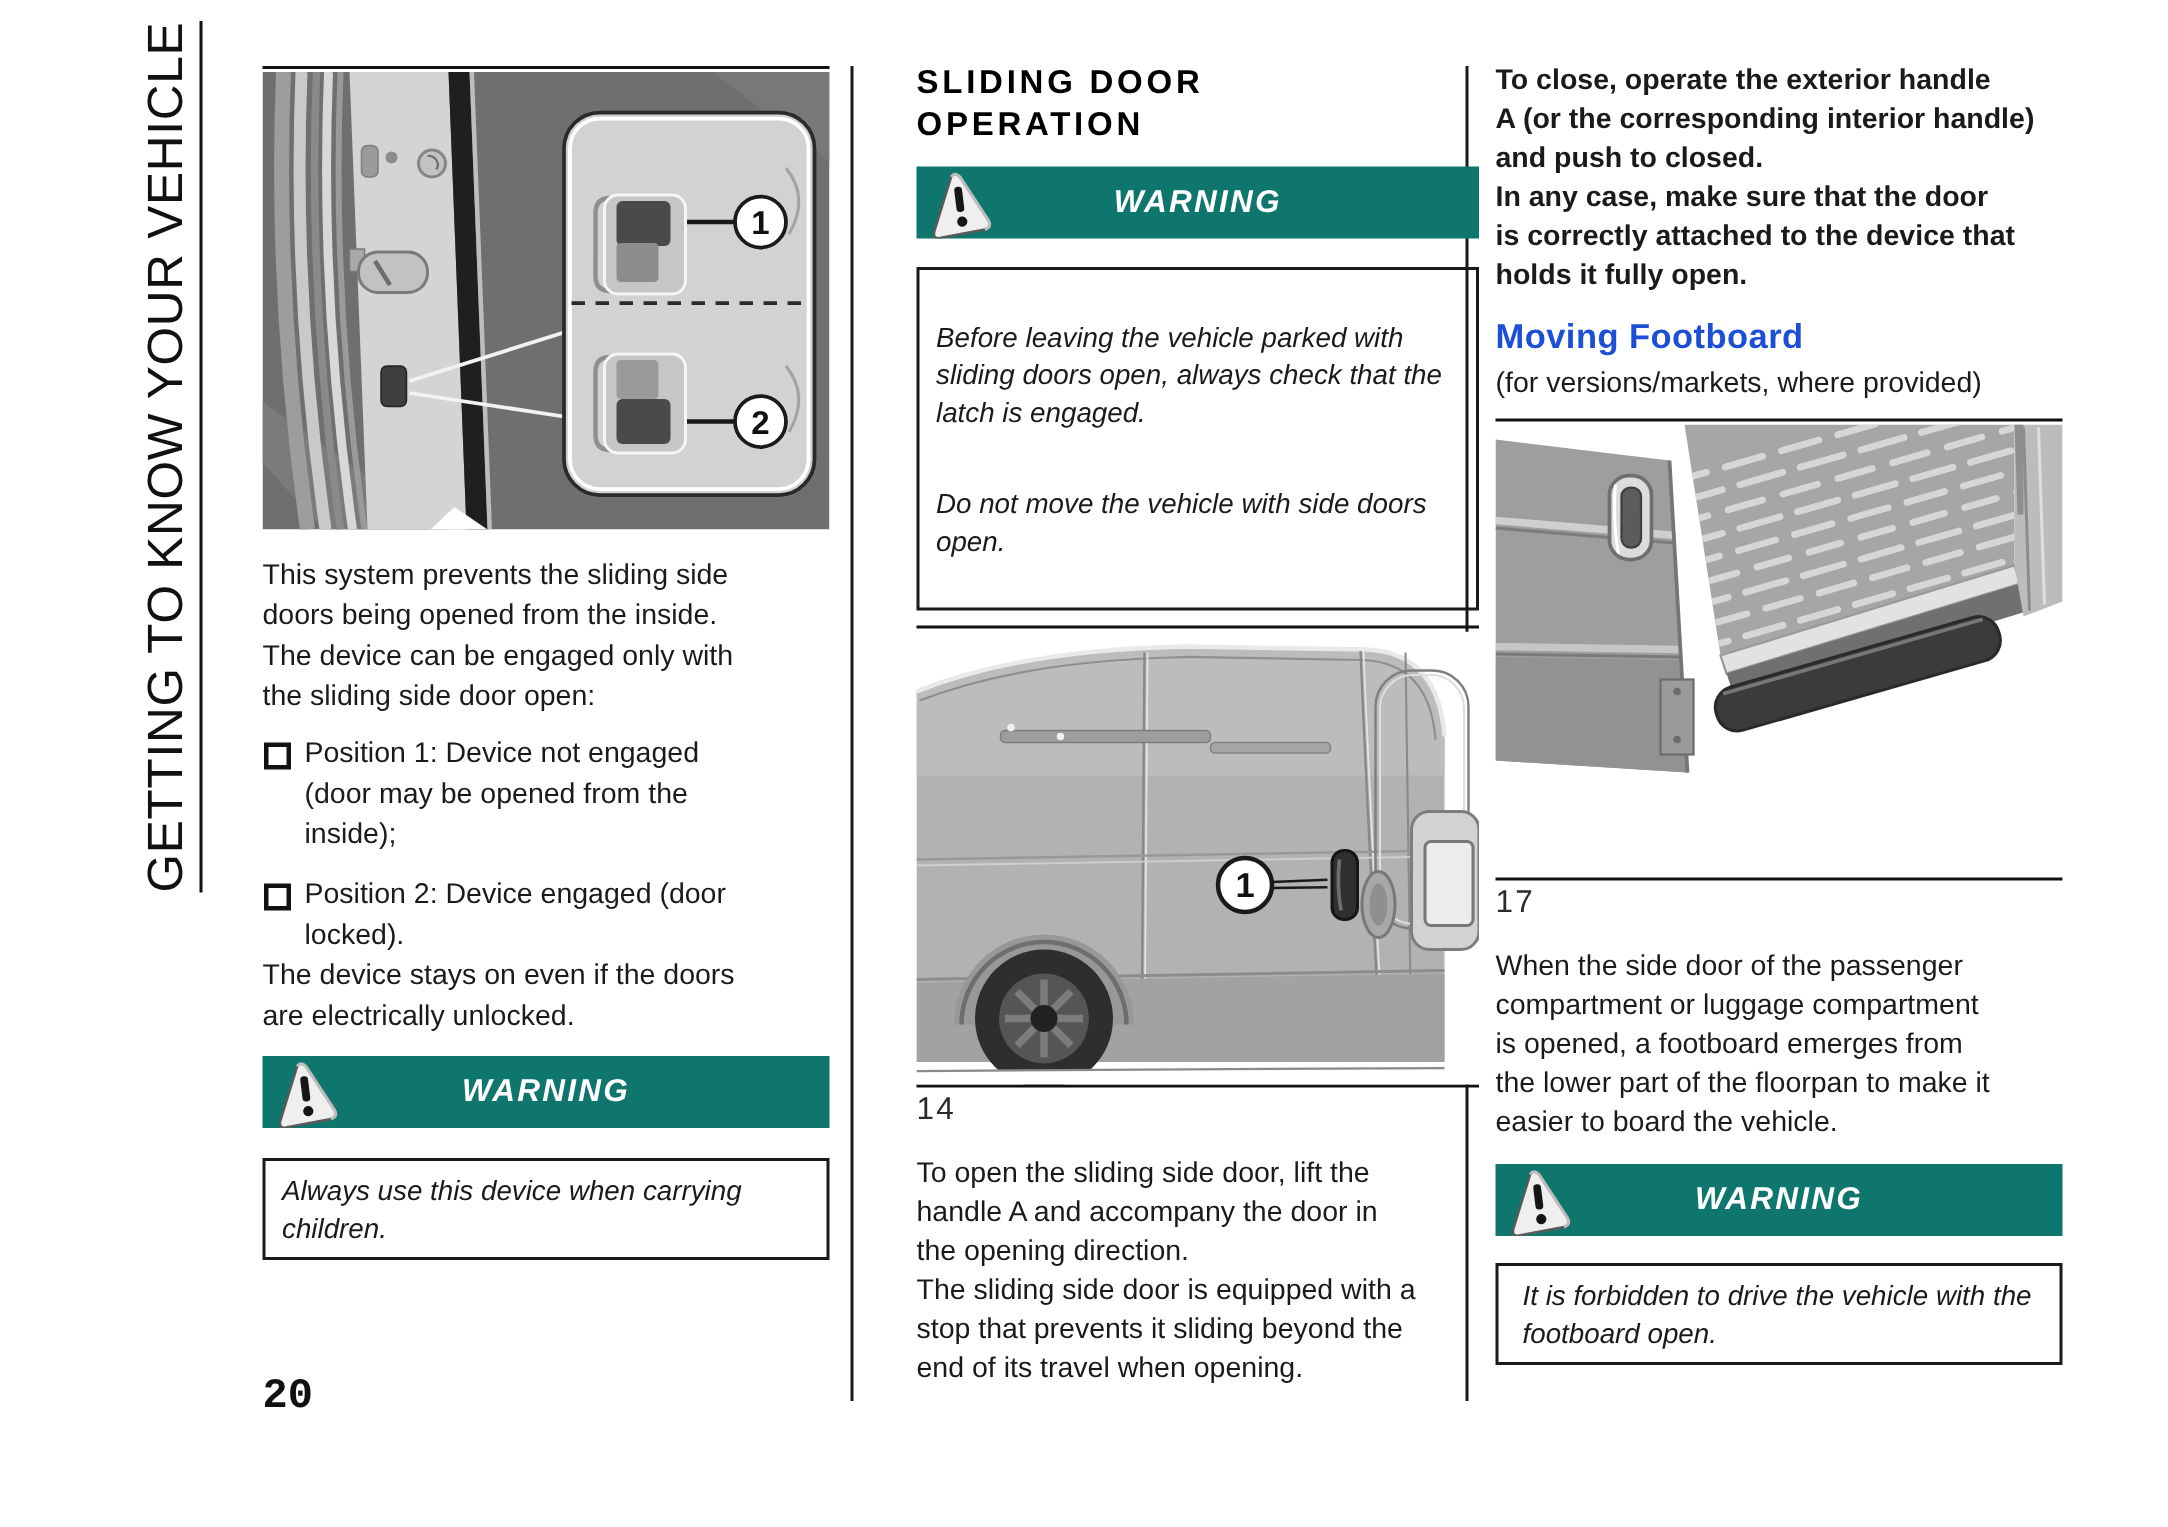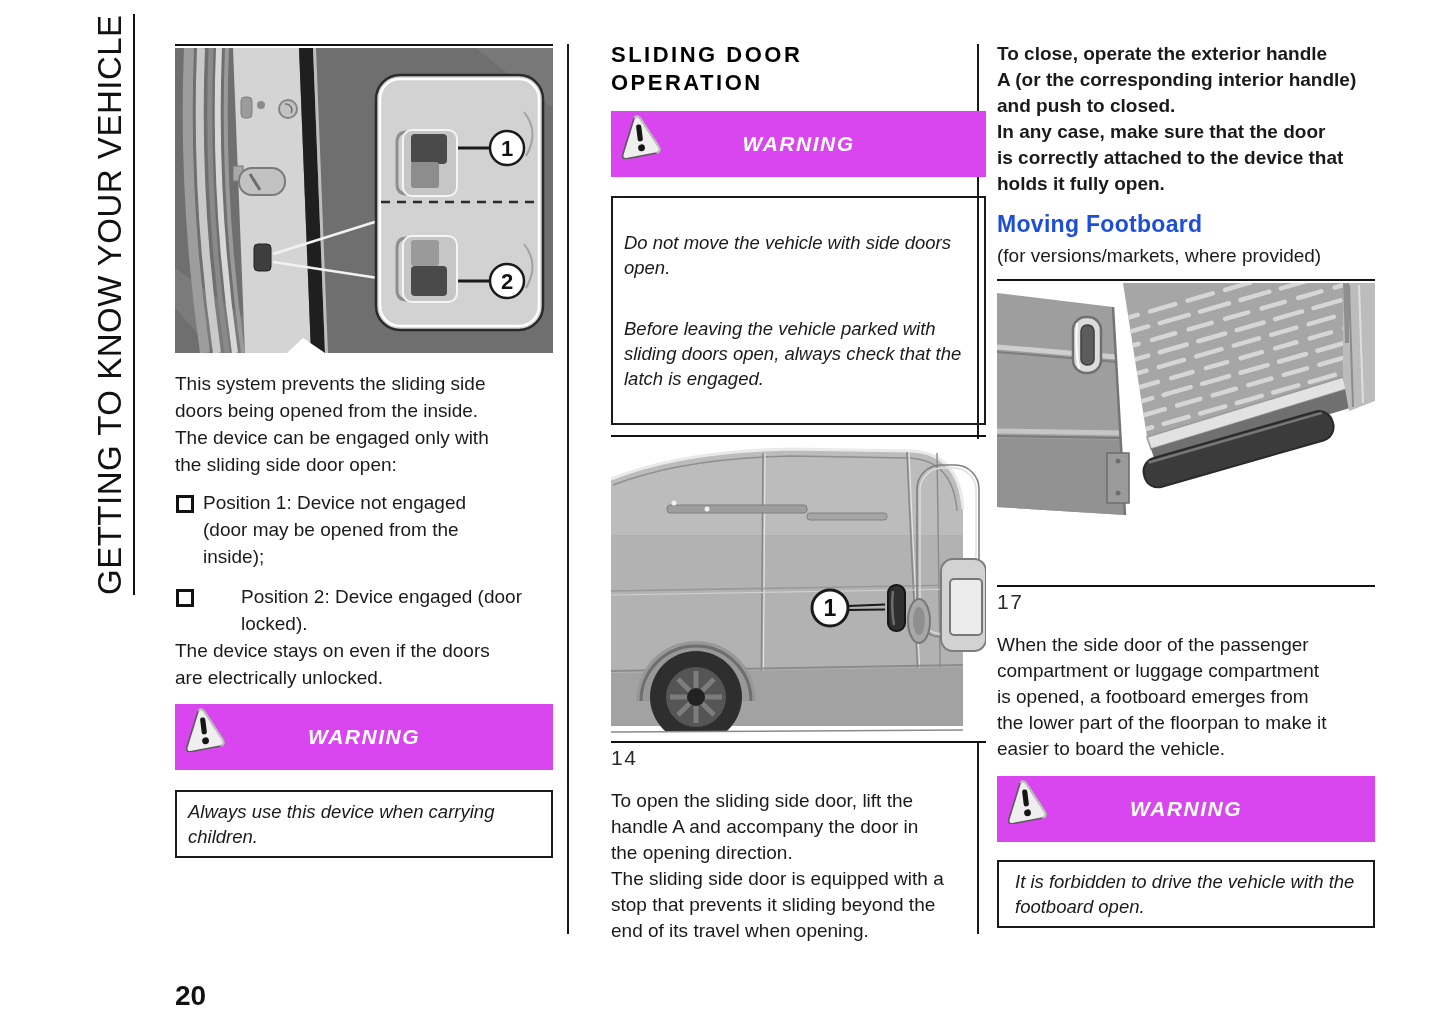--- a/index.html
+++ b/index.html
@@ -27,33 +27,33 @@
   .figure svg{display:block;}
   .fig-caption{font-size:21px;font-weight:300;letter-spacing:1.5px;color:#2a2a2a;margin-top:3px;line-height:24px;}
   
   .body-text{font-size:19px;line-height:27px;white-space:pre-line;}
   .body-text.tight{line-height:26px;}
   .h-caps{font-weight:800;font-size:22px;line-height:28px;letter-spacing:2.5px;color:#000;white-space:pre-line;}
   .h-sub{font-weight:800;font-size:23px;line-height:28px;letter-spacing:.3px;color:#1d4ed8;}
   .availability{font-size:19px;line-height:26px;}
   
   .bullet{display:flex;margin-top:0;}
-  .bullet + .bullet{margin-top:13px;gap:38px;}
+  .bullet + .bullet{margin-top:13px;}
   .bullet .marker{flex:none;width:12px;height:12px;border:3px solid #111;margin:6px 9px 0 1px;background:#fff;}
   .bullet .btext{font-size:19px;line-height:27px;white-space:pre-line;}
   
-  .warnbar{height:66px;background:#d946ef;position:relative;display:flex;align-items:center;}
+  .warnbar{height:48px;background:#0f766e;position:relative;display:flex;align-items:center;}
   .warn-tri{position:absolute;left:6px;top:2px;width:44px;height:46px;}
   .warn-label{flex:1;text-align:center;color:#ffffff;font-weight:bold;font-style:italic;font-size:21px;letter-spacing:1.5px;}
   
   .notebox{border:2px solid #1a1a1a;padding:7px 11px;font-style:italic;font-size:18.5px;line-height:25px;white-space:pre-line;}
   .notebox .npara + .npara{margin-top:11px;}
   .npara{white-space:pre-line;}
   
-  #page-number{position:absolute;left:175px;top:980px;font-size:28px;font-weight:bold;color:#111;}
+  #page-number{position:absolute;left:175px;top:916px;font-size:28px;font-weight:bold;color:#111;font-family:Liberation Mono, monospace;}
 </style>
 </head>
 <body>
 
 <div id="page">
 
   <div id="sidebar-wrap">
     <span id="sidebar-title">GETTING TO KNOW YOUR VEHICLE</span>
   </div>
 
@@ -176,25 +176,25 @@
             <path d="M19.5 4.5 Q22.5 1 25.5 5.5 L40.5 36 Q42.8 41 37.5 42" fill="none" stroke="#bdbdbd" stroke-width="2"></path>
             <rect x="20.4" y="11.5" width="5.2" height="17" rx="2.5" fill="#161616"></rect>
             <circle cx="23.2" cy="35" r="3.4" fill="#161616"></circle>
           </g>
         </svg>
       </span>
       <span class="warn-label">WARNING</span>
     </div>
 
     <div class="notebox" style="margin-top:19px;">
-      <div class="npara">Do not move the vehicle with side doors
-open.</div>
       <div class="npara">Before leaving the vehicle parked with
 sliding doors open, always check that the
 latch is engaged.</div>
+      <div class="npara">Do not move the vehicle with side doors
+open.</div>
     </div>
 
     <div class="figure" style="margin-top:10px;border-bottom:2px solid #111;">
       <svg width="375" height="302" viewBox="0 0 375 302">
         <rect x="0" y="0" width="375" height="302" fill="#ffffff"></rect>
 
         <path d="M0,40 Q70,12 180,10 L300,12 Q348,14 352,70 L352,287 L0,287 Z" fill="#b2b2b2"></path>
         <path d="M0,40 Q70,12 180,10 L300,12 Q348,14 352,70 L352,96 L0,96 Z" fill="#bcbcbc"></path>
         <path d="M0,40 Q70,12 180,10 L300,12 Q348,14 352,70" fill="none" stroke="#e9e9e9" stroke-width="3"></path>
         <path d="M2,46 Q72,19 180,17 L298,19 Q342,21 346,72" fill="none" stroke="#8f8f8f" stroke-width="1.5"></path>

